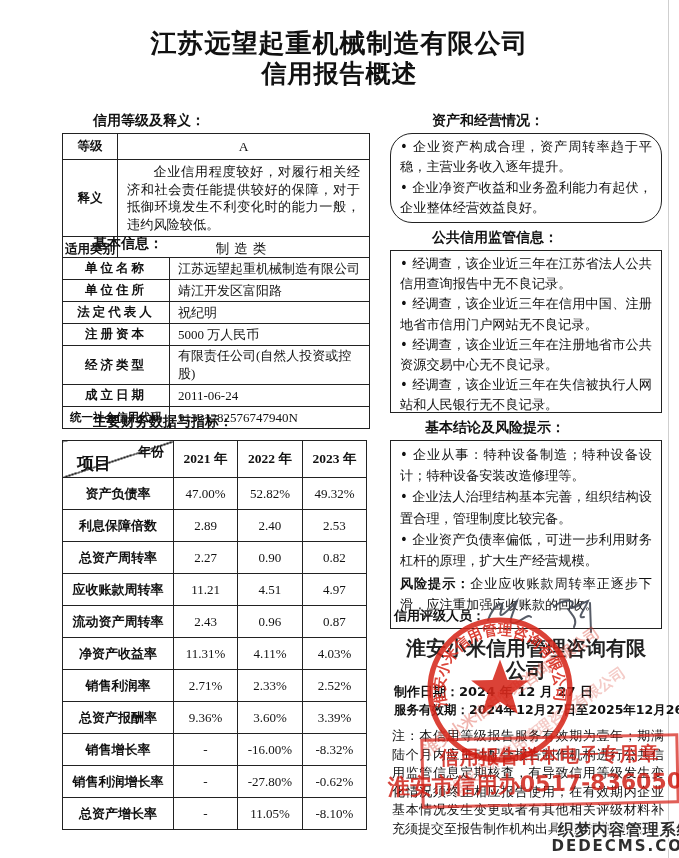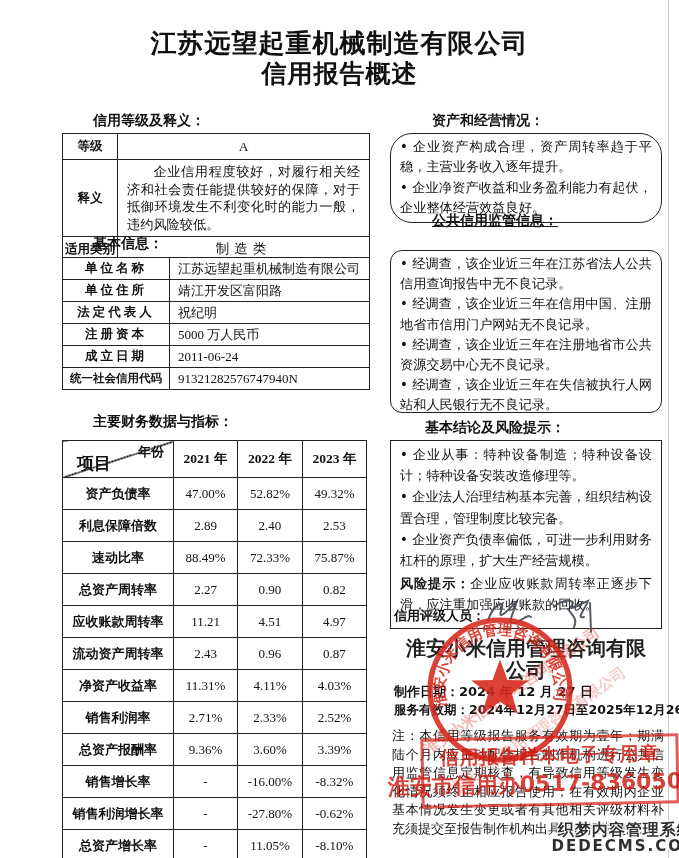--- a/index.html
+++ b/index.html
@@ -12,21 +12,21 @@
   .title .t1{font-size:26px;line-height:31px;letter-spacing:1px;}
   .title .t2{font-size:25px;line-height:30px;letter-spacing:1px;}
 
   
   .h{position:absolute;margin:0;font-family:"DejaVu Sans","Liberation Sans",sans-serif;
      font-size:14px;font-weight:bold;color:#111;}
   .rating-h{left:93px;top:112px;}
   .basic-h{left:93px;top:235px;}
   .fin-h{left:93px;top:413px;}
   .assets-h{left:432px;top:112px;}
-  .public-h{left:432px;top:212px;text-decoration:underline;}
+  .public-h{left:432px;top:229px;}
   .concl-h{left:425px;top:419px;}
 
   
   table{border-collapse:collapse;position:absolute;background:#fff;}
   td{border:1px solid #222;}
   .lblcell{font-family:"DejaVu Sans","Liberation Sans",sans-serif;font-weight:bold;
            text-align:center;font-size:12.5px;}
 
   .rating{left:62px;top:133px;width:308px;}
   .rating .lblcell{width:52px;}
@@ -49,21 +49,21 @@
   .fin .corner{height:36px;position:relative;padding:0;
     background:linear-gradient(to bottom right,transparent calc(50% - 0.7px),
       #222 calc(50% - 0.7px),#222 calc(50% + 0.7px),transparent calc(50% + 0.7px));}
   .fin .c-top{position:absolute;top:2px;right:9px;font-family:"DejaVu Sans",sans-serif;font-weight:bold;font-size:13px;}
   .fin .c-bot{position:absolute;bottom:2px;left:14px;font-family:"DejaVu Sans",sans-serif;font-weight:bold;font-size:17px;}
 
   
   .box{position:absolute;left:390px;width:272px;border:1px solid #222;box-sizing:border-box;
        padding:3px 9px 5px;font-size:13.2px;line-height:20.4px;text-align:justify;background:#fff;}
   .box1{top:133px;height:90px;border-radius:22px;}
-  .box2{top:250px;height:163px;line-height:20.2px;border-radius:12px;}
+  .box2{top:250px;height:163px;line-height:20.2px;}
   .box3{top:440px;height:189px;line-height:21.2px;}
   .bullet{margin:0;}
   .bullet::before{content:"•  ";font-family:"DejaVu Sans",sans-serif;}
   .risk{margin:2px 0 0;}
   .risk .rp{font-family:"DejaVu Sans",sans-serif;font-weight:bold;}
 
   .rater{position:absolute;left:394px;top:607px;font-family:"DejaVu Sans",sans-serif;
          font-weight:bold;font-size:13px;}
   .sig-svg{position:absolute;left:482px;top:590px;z-index:2;}
 
@@ -137,20 +137,24 @@
     </tr>
     <tr>
       <td class="lblcell">法定代表人</td>
       <td class="valcell">祝纪明</td>
     </tr>
     <tr>
       <td class="lblcell">注册资本</td>
       <td class="valcell">5000 万人民币</td>
     </tr>
     <tr>
+      <td class="lblcell">经济类型</td>
+      <td class="valcell">有限责任公司(自然人投资或控股)</td>
+    </tr>
+    <tr>
       <td class="lblcell">成立日期</td>
       <td class="valcell">2011-06-24</td>
     </tr>
     <tr>
       <td class="lblcell">统一社会信用代码</td>
       <td class="valcell">91321282576747940N</td>
     </tr>
   </tbody>
     </table>
 
@@ -172,26 +176,20 @@
       <td>52.82%</td>
       <td>49.32%</td>
     </tr>
     <tr>
       <td class="lblcell">利息保障倍数</td>
       <td>2.89</td>
       <td>2.40</td>
       <td>2.53</td>
     </tr>
     <tr>
-      <td class="lblcell">速动比率</td>
-      <td>88.49%</td>
-      <td>72.33%</td>
-      <td>75.87%</td>
-    </tr>
-    <tr>
       <td class="lblcell">总资产周转率</td>
       <td>2.27</td>
       <td>0.90</td>
       <td>0.82</td>
     </tr>
     <tr>
       <td class="lblcell">应收账款周转率</td>
       <td>11.21</td>
       <td>4.51</td>
       <td>4.97</td>

